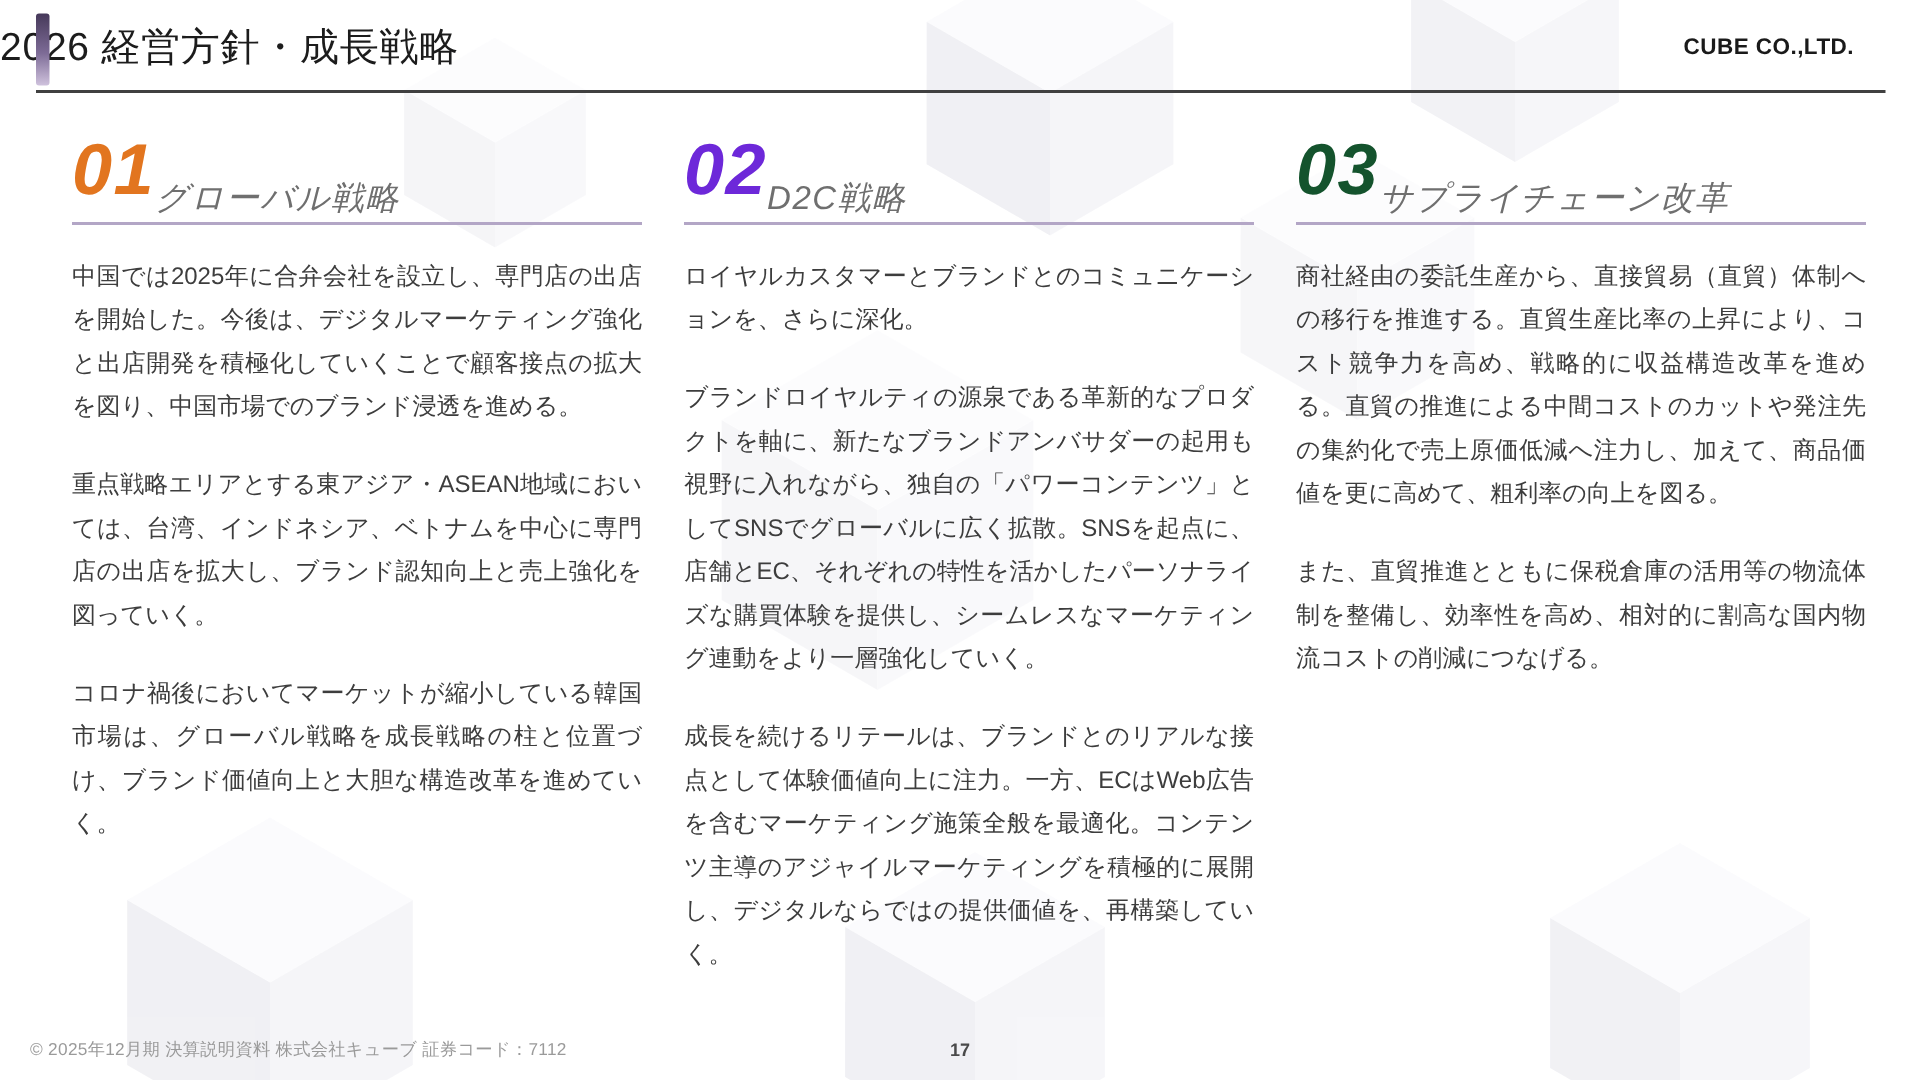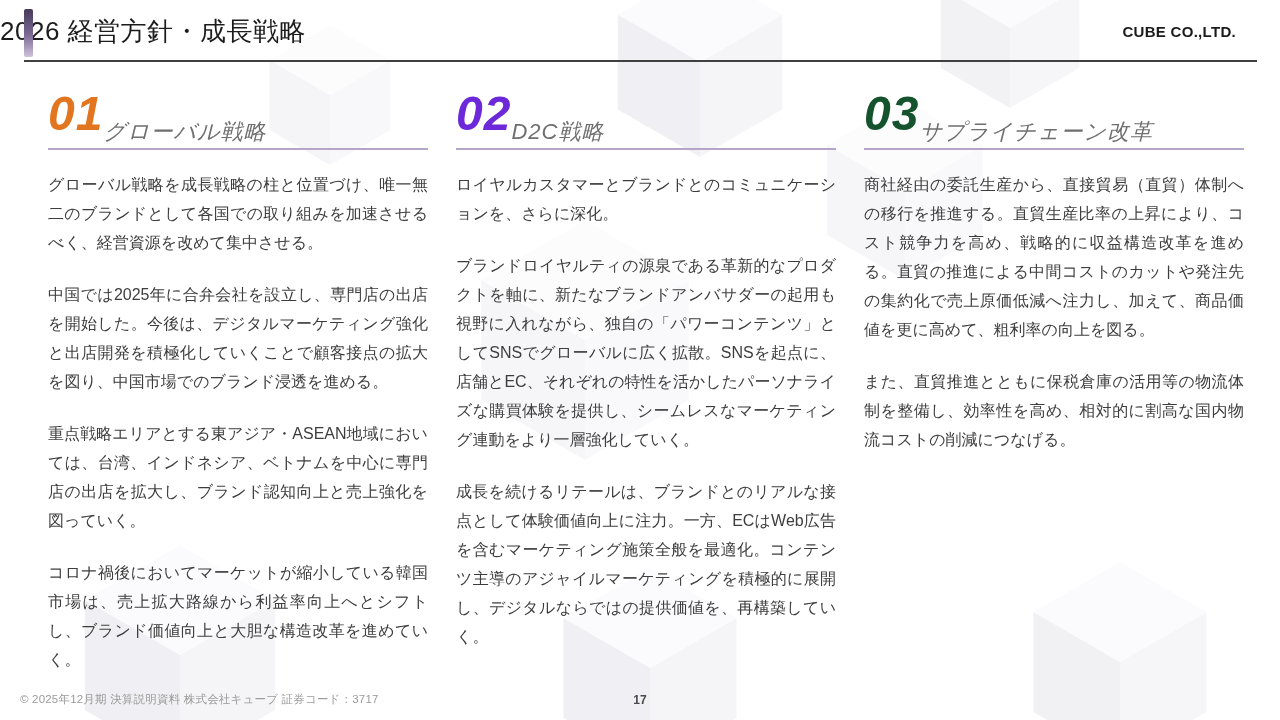--- a/index.html
+++ b/index.html
@@ -85,24 +85,23 @@
 
   <main class="columns">
 
     <section class="column">
       <div class="col-head">
         <span class="section-number" style="color: rgb(226, 117, 31);">01</span>
         <span class="section-title">グローバル戦略</span>
       </div>
       <div class="col-rule" style="background-color: rgb(179, 166, 198);"></div>
       <div class="col-body">
-        <p>グローバル戦略を成長戦略の柱と位置づけ、唯一無二のブランドとして各国での取り組みを加速させるべく、経営資源を改めて集中させる。</p>
         <p>中国では2025年に合弁会社を設立し、専門店の出店を開始した。今後は、デジタルマーケティング強化と出店開発を積極化していくことで顧客接点の拡大を図り、中国市場でのブランド浸透を進める。</p>
         <p>重点戦略エリアとする東アジア・ASEAN地域においては、台湾、インドネシア、ベトナムを中心に専門店の出店を拡大し、ブランド認知向上と売上強化を図っていく。</p>
-        <p>コロナ禍後においてマーケットが縮小している韓国市場は、売上拡大路線から利益率向上へとシフトし、ブランド価値向上と大胆な構造改革を進めていく。</p>
+        <p>コロナ禍後においてマーケットが縮小している韓国市場は、グローバル戦略を成長戦略の柱と位置づけ、ブランド価値向上と大胆な構造改革を進めていく。</p>
       </div>
     </section>
 
     <section class="column">
       <div class="col-head">
         <span class="section-number" style="color: #6d28d9;">02</span>
         <span class="section-title">D2C戦略</span>
       </div>
       <div class="col-rule" style="background-color: rgb(179, 166, 198);"></div>
       <div class="col-body">
@@ -119,16 +118,16 @@
       </div>
       <div class="col-rule" style="background-color: rgb(179, 166, 198);"></div>
       <div class="col-body">
         <p>商社経由の委託生産から、直接貿易（直貿）体制への移行を推進する。直貿生産比率の上昇により、コスト競争力を高め、戦略的に収益構造改革を進める。直貿の推進による中間コストのカットや発注先の集約化で売上原価低減へ注力し、加えて、商品価値を更に高めて、粗利率の向上を図る。</p>
         <p>また、直貿推進とともに保税倉庫の活用等の物流体制を整備し、効率性を高め、相対的に割高な国内物流コストの削減につなげる。</p>
       </div>
     </section>
 
   </main>
 
-  <div class="copyright">© 2025年12月期 決算説明資料 株式会社キューブ 証券コード：3717</div>
+  <div class="copyright">© 2025年12月期 決算説明資料 株式会社キューブ 証券コード：7112</div>
   <div class="page-number">17</div>
 
 </div>
 
 </body></html>

